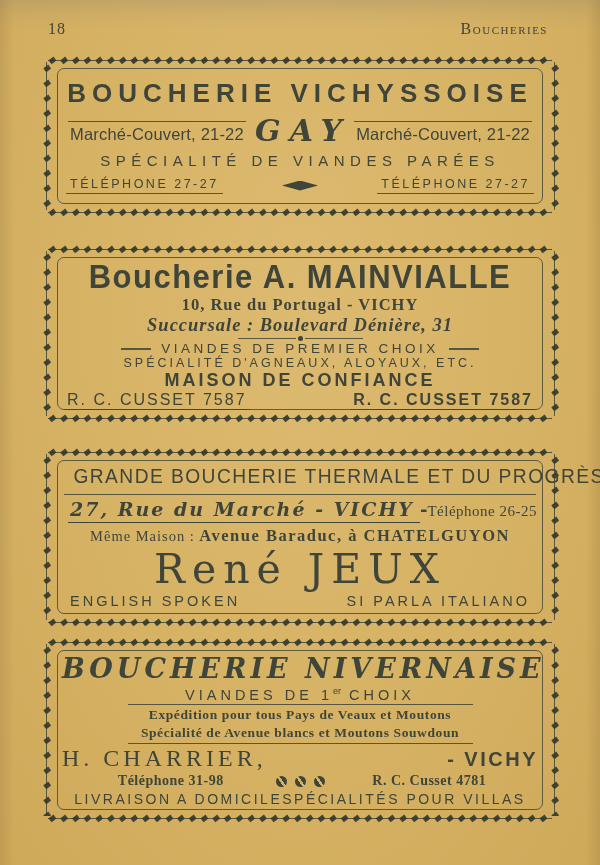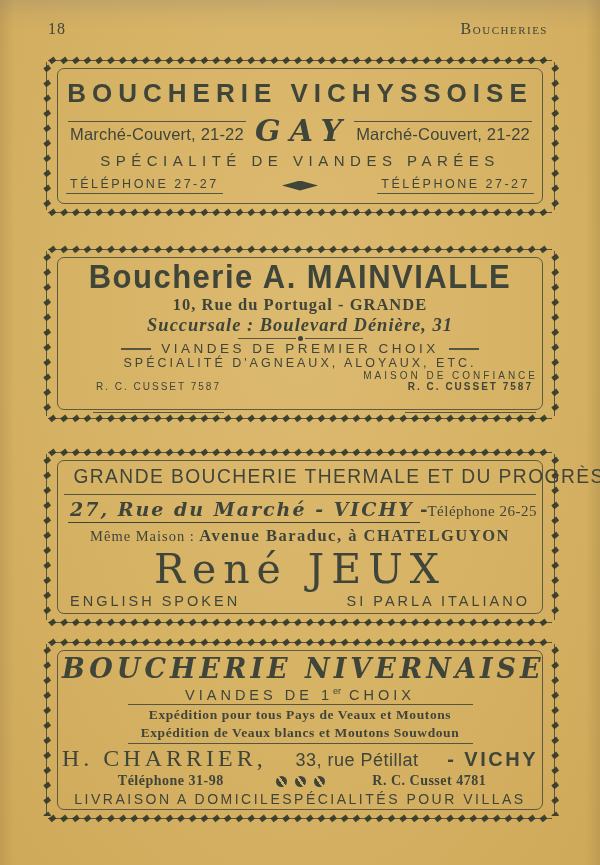--- a/index.html
+++ b/index.html
@@ -49,23 +49,23 @@
   
   .t2{font-weight:bold;font-size:31px;letter-spacing:1.5px;white-space:nowrap;transform:scaleY(1.06);}
   .a2{font-family:"Liberation Serif",serif;font-weight:bold;font-size:16.5px;letter-spacing:1px;}
   .s2{font-family:"Liberation Serif",serif;font-weight:bold;font-style:italic;font-size:18.5px;letter-spacing:1px;}
   .mini-div{display:flex;align-items:center;justify-content:center;gap:2px;}
   .md-line{display:block;width:58px;height:1.2px;background:var(--soft);}
   .md-dot{display:block;width:5px;height:5px;border-radius:50%;background:var(--ink);}
   .l1{display:flex;align-items:center;justify-content:center;gap:10px;font-size:13.5px;letter-spacing:3.5px;white-space:nowrap;}
   .dash{display:block;width:30px;height:2px;background:var(--soft);}
   .l2{font-size:12.5px;letter-spacing:3px;white-space:nowrap;}
-  .l3{font-weight:normal;font-size:10px;letter-spacing:3px;text-align:right;}
+  .l3{font-weight:bold;font-size:18px;letter-spacing:3px;}
   .rcrow{display:flex;justify-content:space-between;align-items:baseline;padding:0 2px;}
-  .rc{font-size:10px;letter-spacing:2px;border-bottom:1.2px solid var(--soft);padding:0 3px 20px 3px;margin-left:29px;}
+  .rc{font-size:16px;letter-spacing:2px;border-bottom:1.2px solid var(--soft);padding:0 3px 0 3px;}
   .rc.bold{font-weight:bold;}
 
   
   .t3wrap{border-bottom:1.2px solid var(--soft);padding:0 0 6px 0;margin:0 2px;}
   .t3{font-size:20px;letter-spacing:1.5px;white-space:nowrap;transform:scaleX(.96);transform-origin:center;}
   .row-a3{display:flex;justify-content:space-between;align-items:baseline;padding:0 6px;white-space:nowrap;}
   .a3{font-family:"DejaVu Serif",serif;font-weight:bold;font-style:italic;font-size:19px;letter-spacing:2px;border-bottom:1.6px solid var(--ink);padding:0 6px 2px 2px;}
   .d3{font-family:"DejaVu Serif",serif;font-weight:bold;font-size:18px;}
   .tel3{font-family:"Liberation Serif",serif;font-size:15px;letter-spacing:.5px;}
   .mm{white-space:nowrap;}
@@ -126,21 +126,21 @@
   </section>
 
   <section class="ad ad2">
     <i class="bd bt">◆◆◆◆◆◆◆◆◆◆◆◆◆◆◆◆◆◆◆◆◆◆◆◆◆◆◆◆◆◆◆◆◆◆◆◆◆◆◆◆◆◆◆◆◆◆</i>
     <i class="bd bb">◆◆◆◆◆◆◆◆◆◆◆◆◆◆◆◆◆◆◆◆◆◆◆◆◆◆◆◆◆◆◆◆◆◆◆◆◆◆◆◆◆◆◆◆◆◆</i>
     <i class="bd bl">◆◆◆◆◆◆◆◆◆◆◆◆◆◆◆◆◆</i>
     <i class="bd br">◆◆◆◆◆◆◆◆◆◆◆◆◆◆◆◆◆</i>
     <div class="inner-line"></div>
     <div class="content">
       <div class="t2">Boucherie A. MAINVIALLE</div>
-      <div class="a2">10, Rue du Portugal - GRANDE</div>
+      <div class="a2">10, Rue du Portugal - VICHY</div>
       <div class="s2">Succursale : Boulevard Dénière, 31</div>
       <div class="mini-div">
         <i class="md-line"></i>
         <i class="md-dot"></i>
         <i class="md-line"></i>
       </div>
       <div class="l1">
         <i class="dash"></i>
         <span>VIANDES DE PREMIER CHOIX</span>
         <i class="dash"></i>
@@ -186,26 +186,25 @@
     <i class="bd bb">◆◆◆◆◆◆◆◆◆◆◆◆◆◆◆◆◆◆◆◆◆◆◆◆◆◆◆◆◆◆◆◆◆◆◆◆◆◆◆◆◆◆◆◆◆◆</i>
     <i class="bd bl">◆◆◆◆◆◆◆◆◆◆◆◆◆◆◆◆◆◆</i>
     <i class="bd br">◆◆◆◆◆◆◆◆◆◆◆◆◆◆◆◆◆◆</i>
     <div class="inner-line"></div>
     <div class="content">
       <div class="t4">BOUCHERIE NIVERNAISE</div>
       <div class="st4"><span>VIANDES DE 1</span><sup>er</sup><span> CHOIX</span></div>
       <div class="hr4"></div>
       <div>
         <div class="ship">Expédition pour tous Pays de Veaux et Moutons</div>
-        <div class="ship">Expédition de Veaux blancs et Moutons Souwdoun</div>
+        <div class="ship">Spécialité de Avenue blancs et Moutons Souwdoun</div>
       </div>
       <div class="hr4"></div>
       <div class="row-o4">
         <span class="own4">H. CHARRIER,</span>
-        <span class="ad4a">33, rue Pétillat</span>
         <span class="city4">- VICHY</span>
       </div>
       <div class="row-p4">
         <span class="tel4">Téléphone 31-98</span>
         <span class="circles">
           <i class="circ"></i>
           <i class="circ"></i>
           <i class="circ"></i>
         </span>
         <span class="rc4">R. C. Cusset 4781</span>

